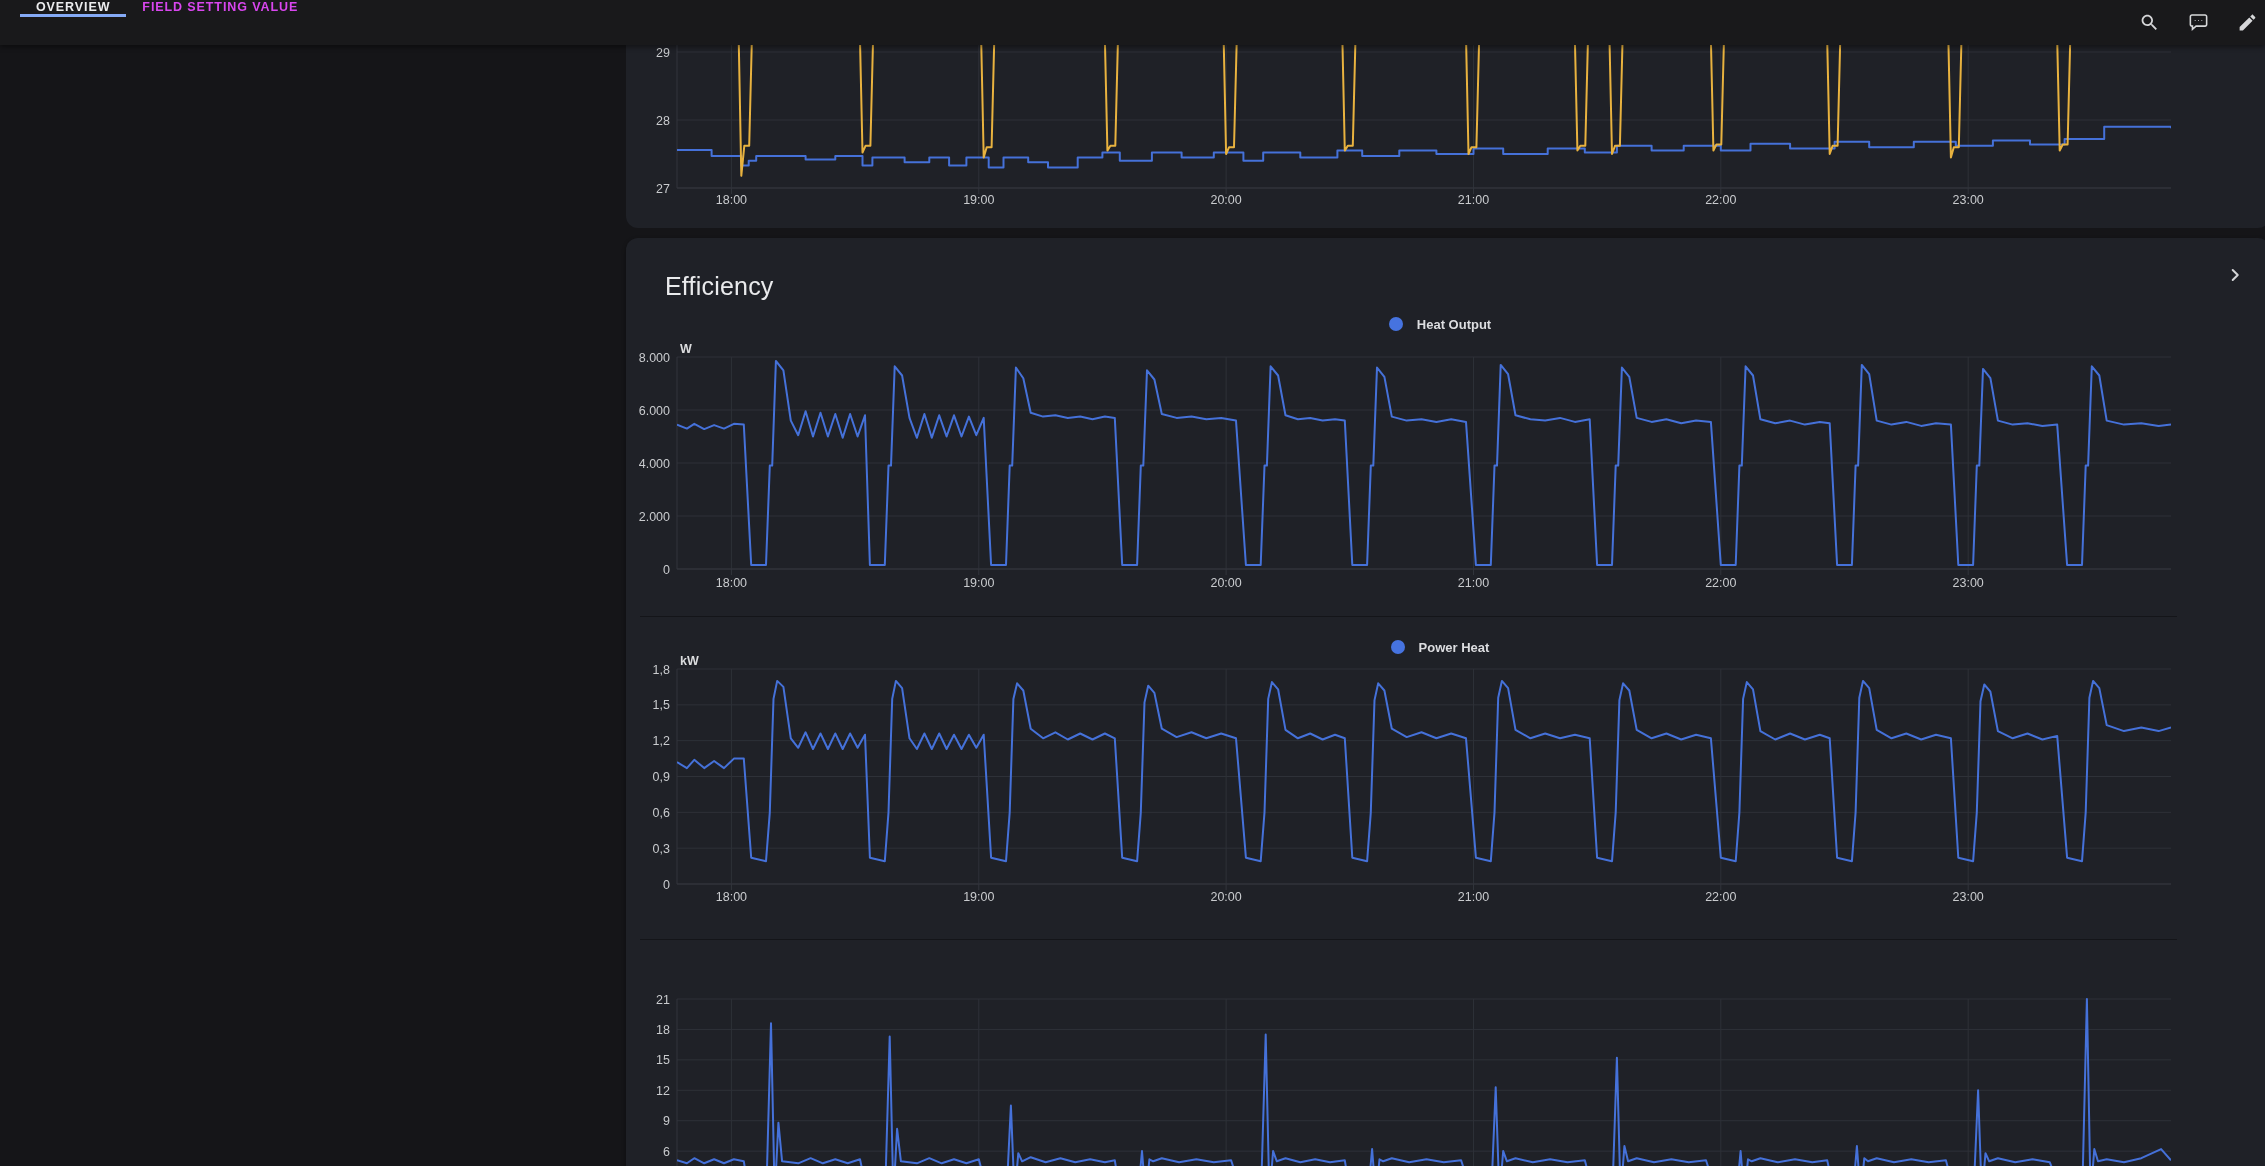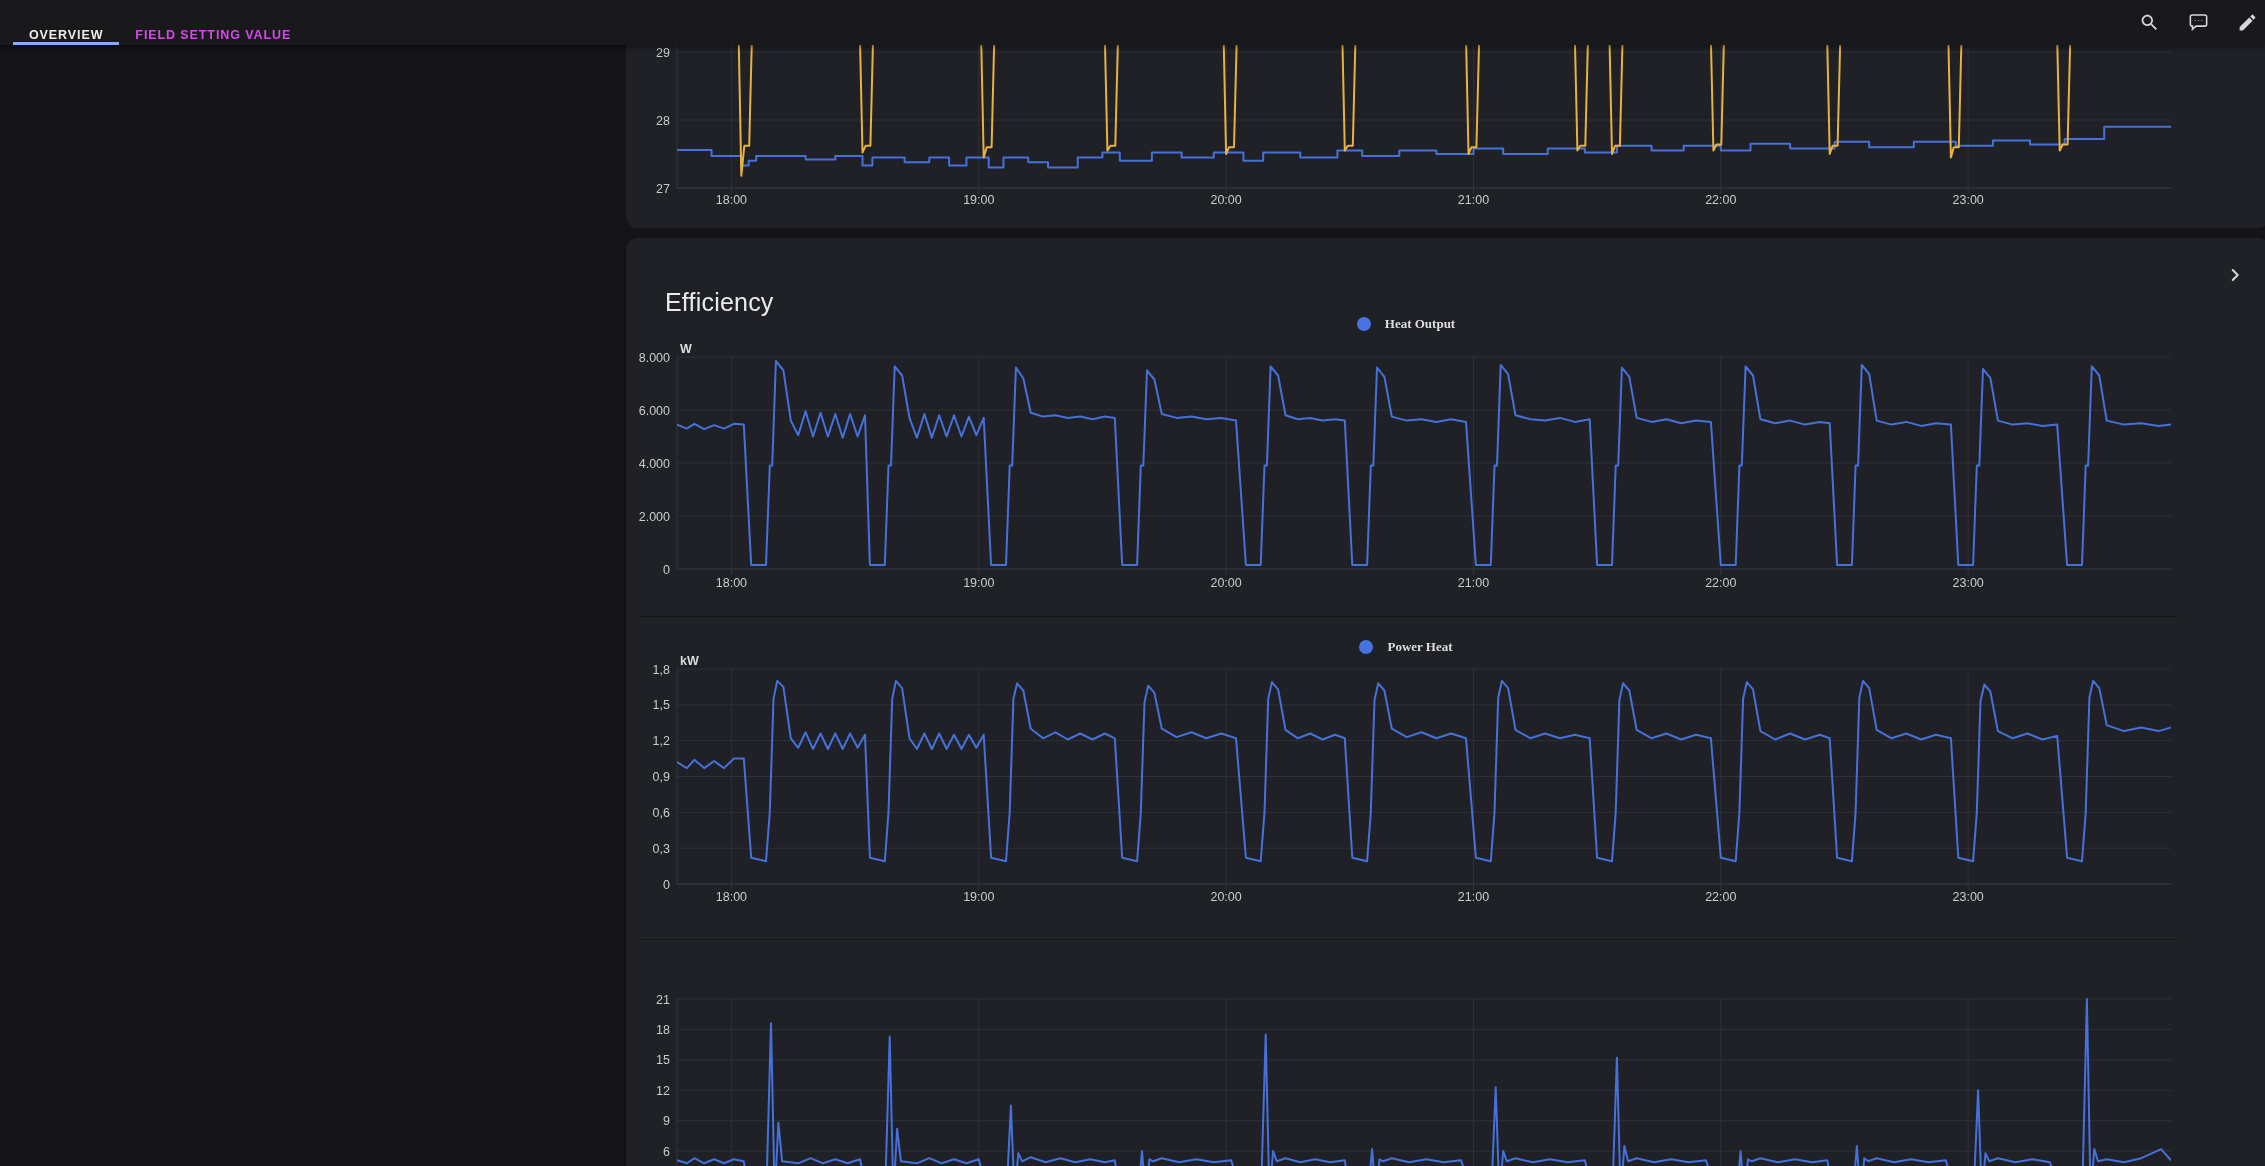--- a/index.html
+++ b/index.html
@@ -10,21 +10,21 @@
     -webkit-font-smoothing:antialiased;
   }
   
   .topbar{
     position:absolute;top:0;left:0;width:2265px;height:45px;
     background:var(--bar-bg,#19191b);
     display:flex;justify-content:space-between;align-items:stretch;
     box-shadow:0 2px 5px rgba(0,0,0,.45);
     z-index:10;
   }
-  .tabs{display:flex;align-items:flex-end;padding-left:13px}
+  .tabs{display:flex;align-items:flex-start;padding-left:20px}
   .tab{
     display:flex;align-items:center;padding:0 16px;
     font-size:12.5px;font-weight:700;letter-spacing:.9px;
     color:#d946ef;border-bottom:3px solid transparent;cursor:pointer;
     text-transform:uppercase;white-space:nowrap;
   }
   .tab.active{color:#ececee;border-bottom-color:var(--accent,#85aaf6)}
   .topbar-icons{display:flex;align-items:center;gap:13px;padding-right:0}
   .icon-btn{
     width:36px;height:36px;display:flex;align-items:center;justify-content:center;
@@ -35,31 +35,31 @@
   .card{
     position:absolute;left:626px;width:1644px;
     background:var(--card-bg,#1f2127);
     border-radius:12px;
     box-shadow:0 2px 4px rgba(0,0,0,.4);
   }
   #card-temp{top:45px;height:183px;border-top-left-radius:0;border-top-right-radius:0;overflow:hidden;box-shadow:none}
   #card-eff{top:238px;height:1002px;overflow:hidden}
   #card-temp svg{position:absolute;top:0;left:0}
   .card-title{
-    position:absolute;top:29px;left:39px;
+    position:absolute;top:13px;left:39px;
     font-size:25px;font-weight:400;color:#e9eaec;letter-spacing:.2px;
   }
   .chevron-btn{
     position:absolute;top:23px;right:20px;width:30px;height:30px;
     display:flex;align-items:center;justify-content:center;
     color:#d4d5d7;cursor:pointer;border:none;background:transparent;padding:0;
   }
   .legend-row{
-    position:absolute;left:33px;width:1494px;height:16px;
-    display:flex;justify-content:center;align-items:center;gap:14px;cursor:pointer;font-family:Liberation Serif, serif;
+    position:absolute;left:67px;width:1494px;height:16px;
+    display:flex;justify-content:center;align-items:center;gap:14px;cursor:pointer;
   }
   .legend-dot{width:14px;height:14px;border-radius:50%;background:var(--legend-dot,#4673e0);flex:0 0 auto}
   .legend-label{font-size:13px;font-weight:700;color:#dcdde0;white-space:nowrap}
   #legend-heat{top:78px}
   #legend-power{top:401px}
   #legend-cop{top:720px}
   #chart1-wrap{position:absolute;top:100px;left:0}
   #chart2-wrap{position:absolute;top:412px;left:0}
   #chart3-wrap{position:absolute;top:747px;left:0}
   .divider{position:absolute;left:14px;width:1537px;height:1px;background:#141519}

